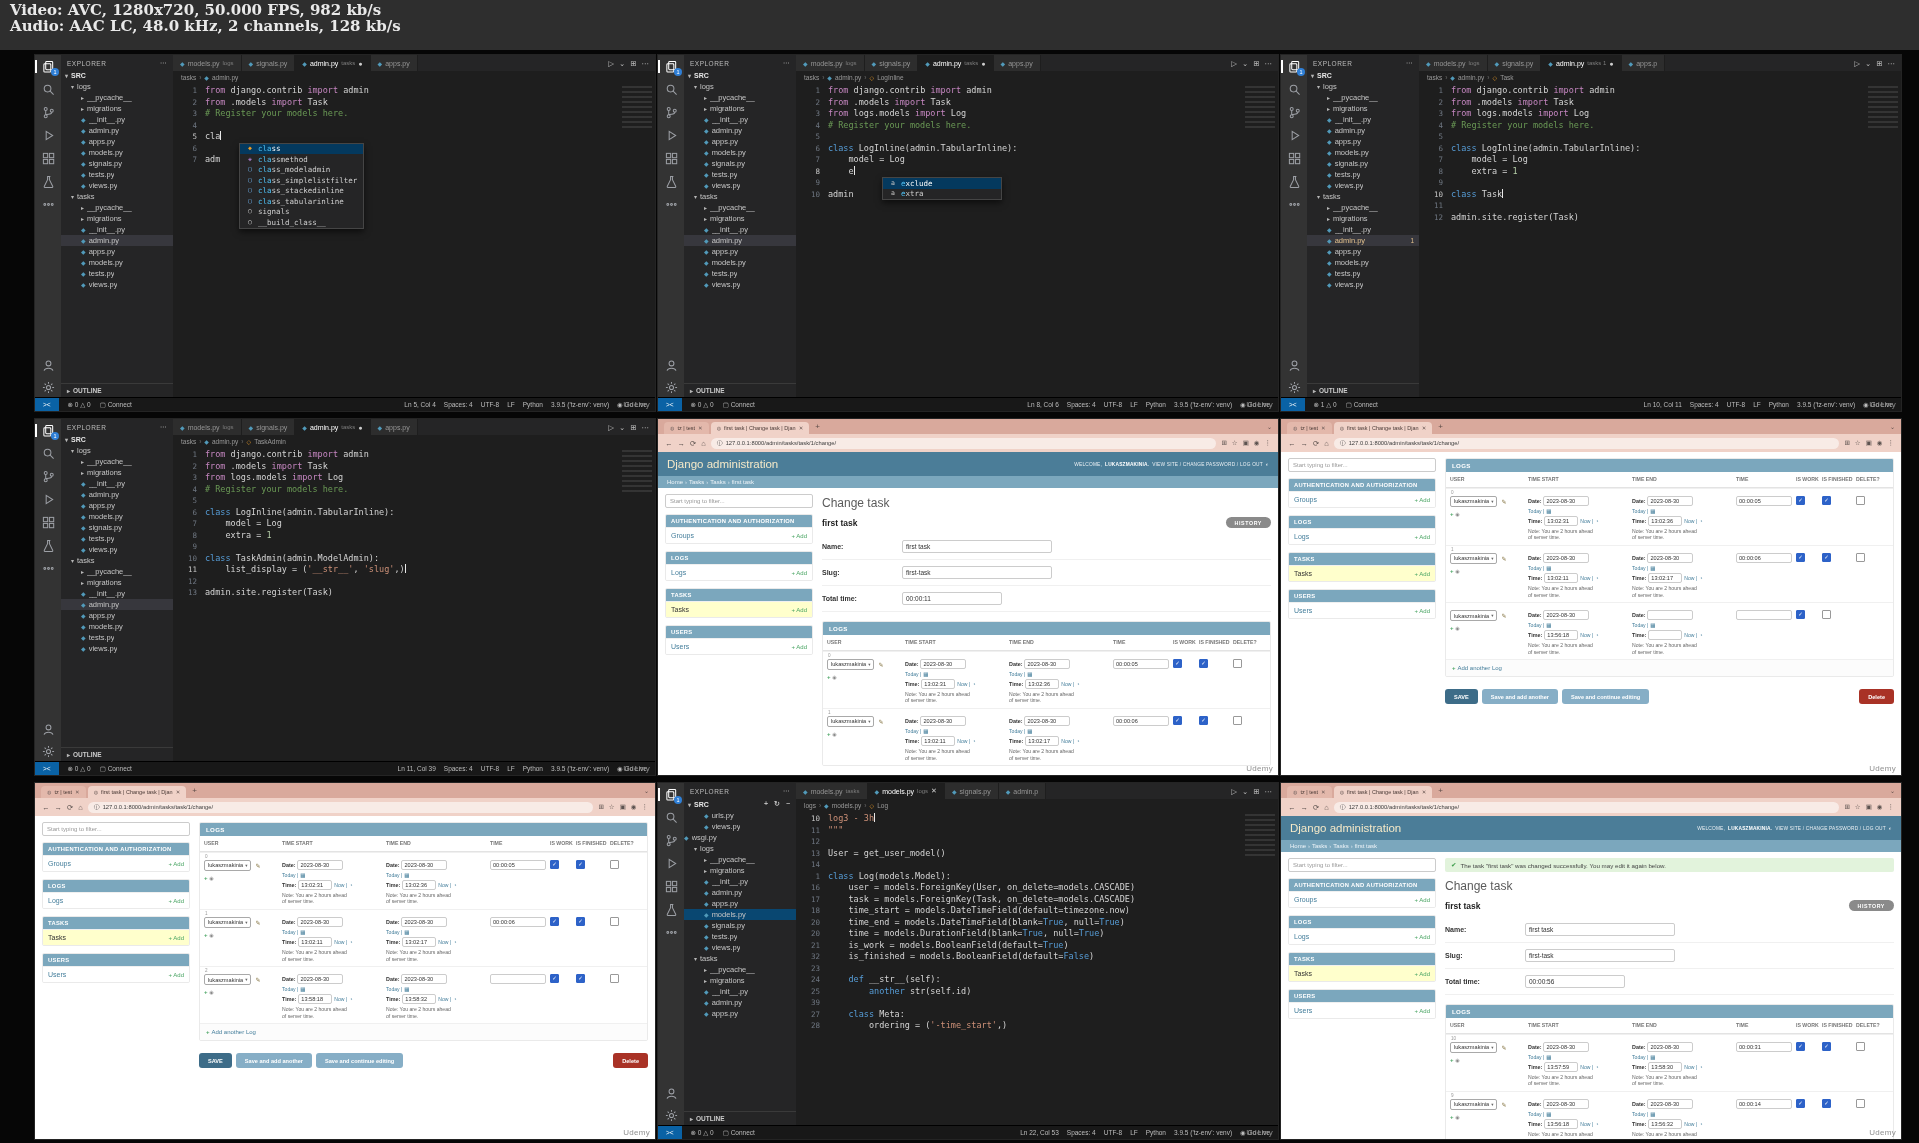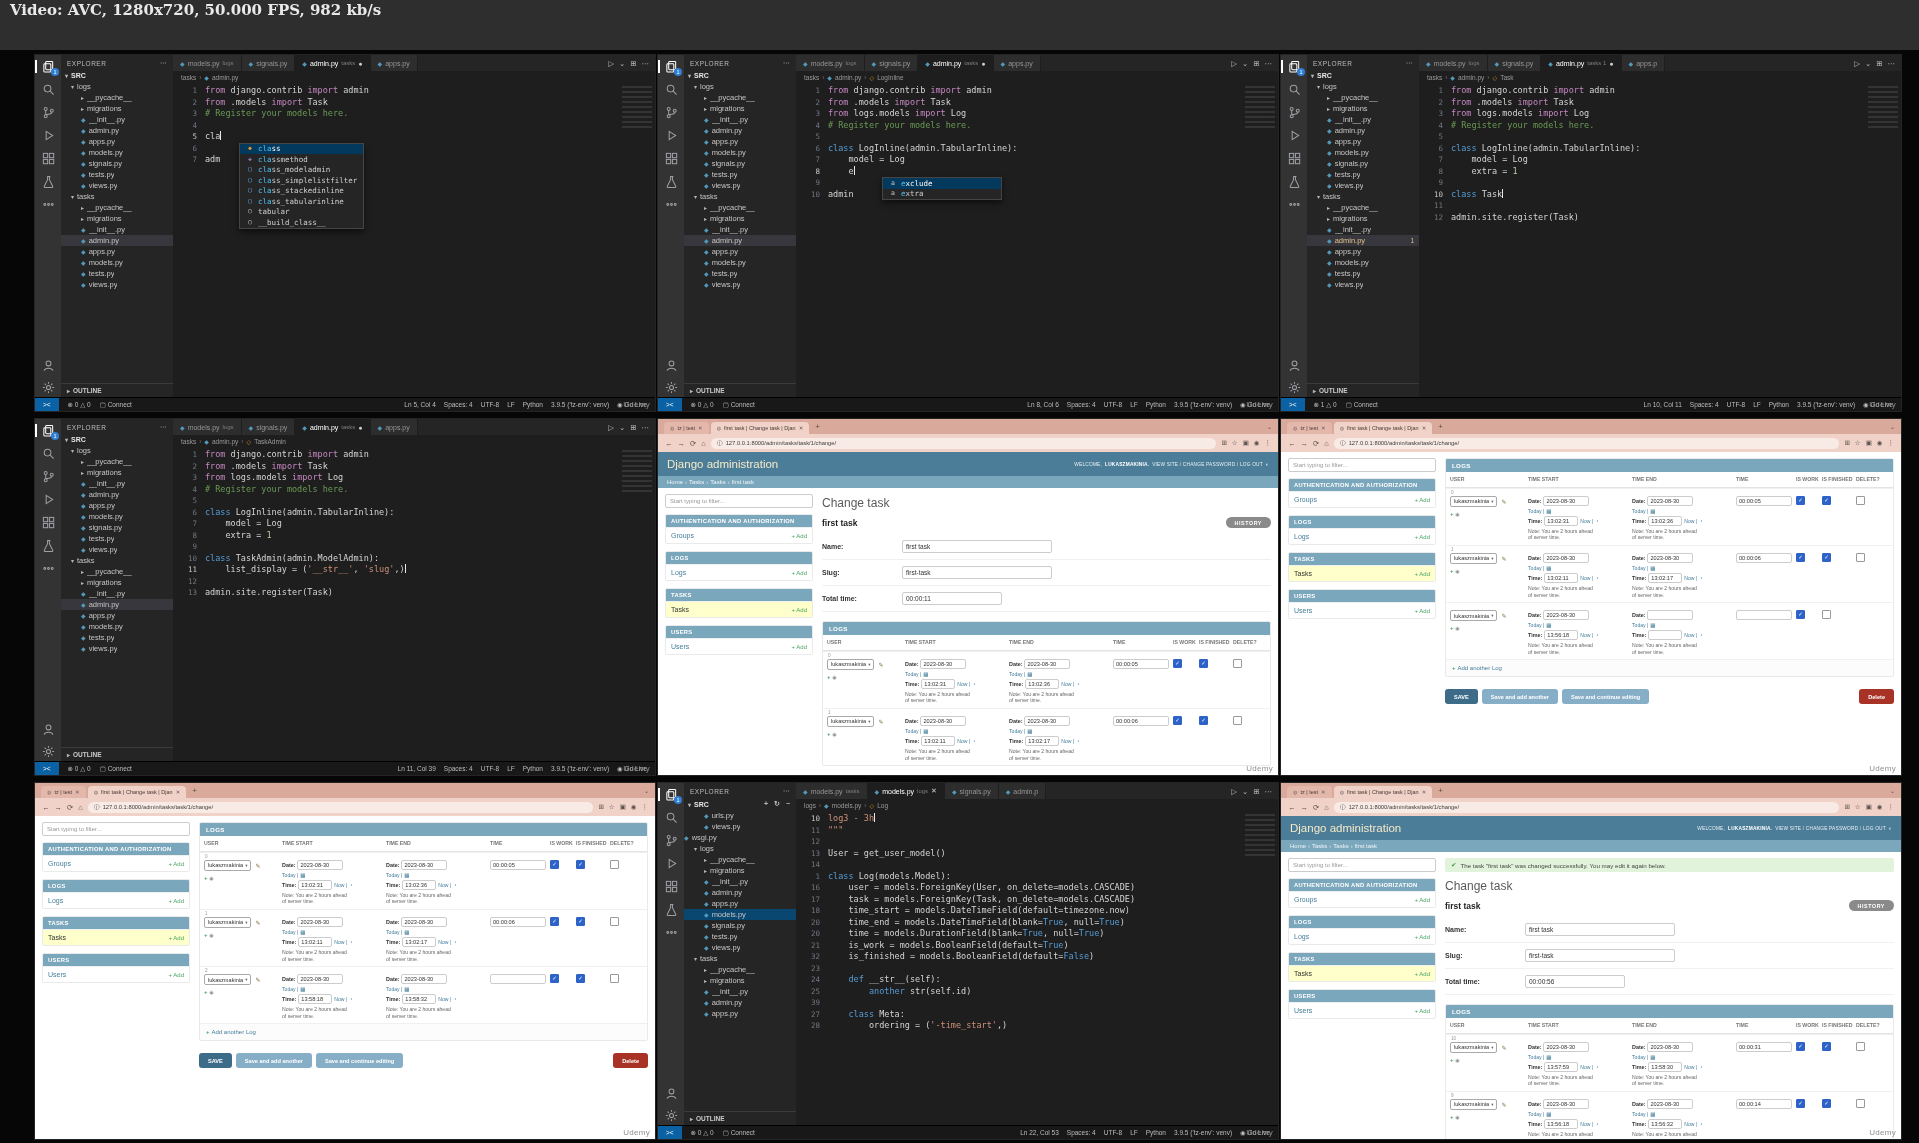--- a/index.html
+++ b/index.html
@@ -129,20 +129,21 @@
   .addrow .plus{margin-right:2px}
   .btns{display:flex;gap:4px;margin-top:12px;align-items:center}
   .btn{color:#fff;font-size:5.6px;font-weight:bold;padding:4.5px 9px;border-radius:3px}
   .b-save{background:#3d6c88}.b-sec{background:#86aec6}.b-del{background:#a93226;margin-left:auto}
 </style>
 </head>
 <body>
 
 <div class="meta">
   <div>Video: AVC, 1280x720, 50.000 FPS, 982 kb/s</div>
+  <div>Audio: AAC LC, 48.0 kHz, 2 channels, 128 kb/s</div>
 </div>
 
 <div id="frames">
     <div class="frame" style="left: 35px; top: 55px;">
       <div class="vsc">
     <div class="abar">
           <div class="ab-item on">
             <svg class="ic" viewBox="0 0 14 14">
               <g>
                 <rect x="4" y="1.5" width="7.5" height="9" rx="1"></rect>
@@ -374,21 +375,21 @@
               <div class="pop-i">
                 <span class="pico pk-field">▢</span>
                 <span><b class="match">cla</b>ss_stackedinline</span>
               </div>
               <div class="pop-i">
                 <span class="pico pk-field">▢</span>
                 <span><b class="match">cla</b>ss_tabularinline</span>
               </div>
               <div class="pop-i">
                 <span class="pico pk-misc">◯</span>
-                <span>tabular</span>
+                <span>signals</span>
               </div>
               <div class="pop-i">
                 <span class="pico pk-misc">◯</span>
                 <span>__build_class__</span>
               </div>
             </div>
           </div>
     </div>
     <div class="sbar">
       <span class="rem">&gt;&lt;</span>

